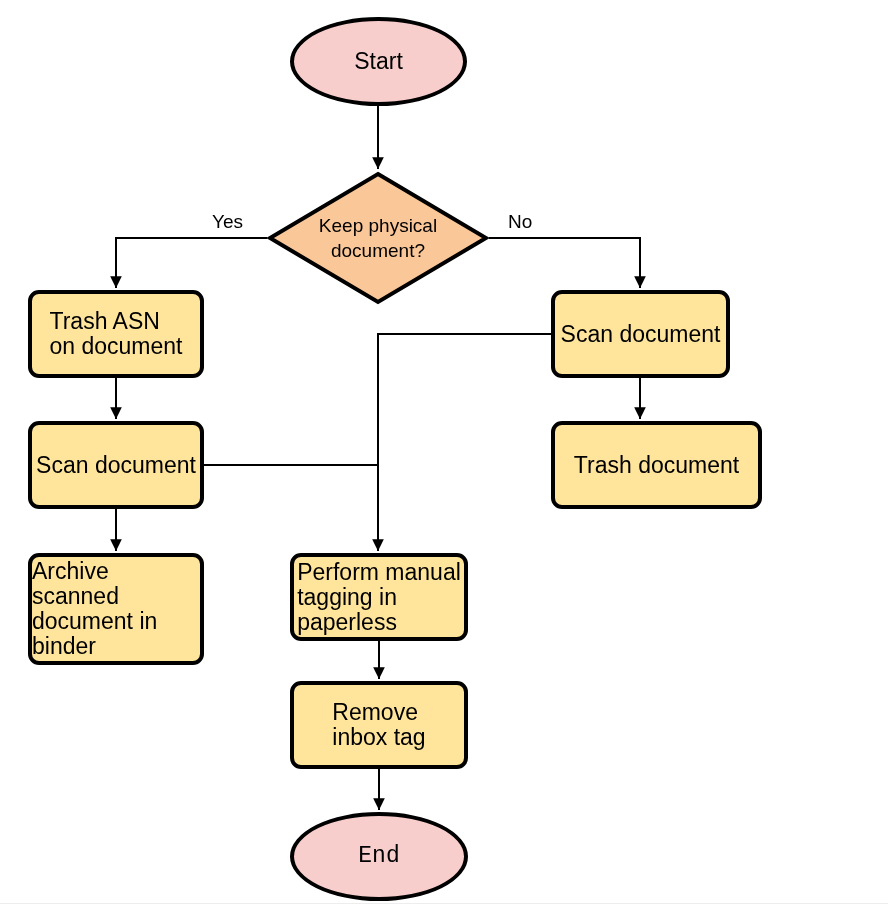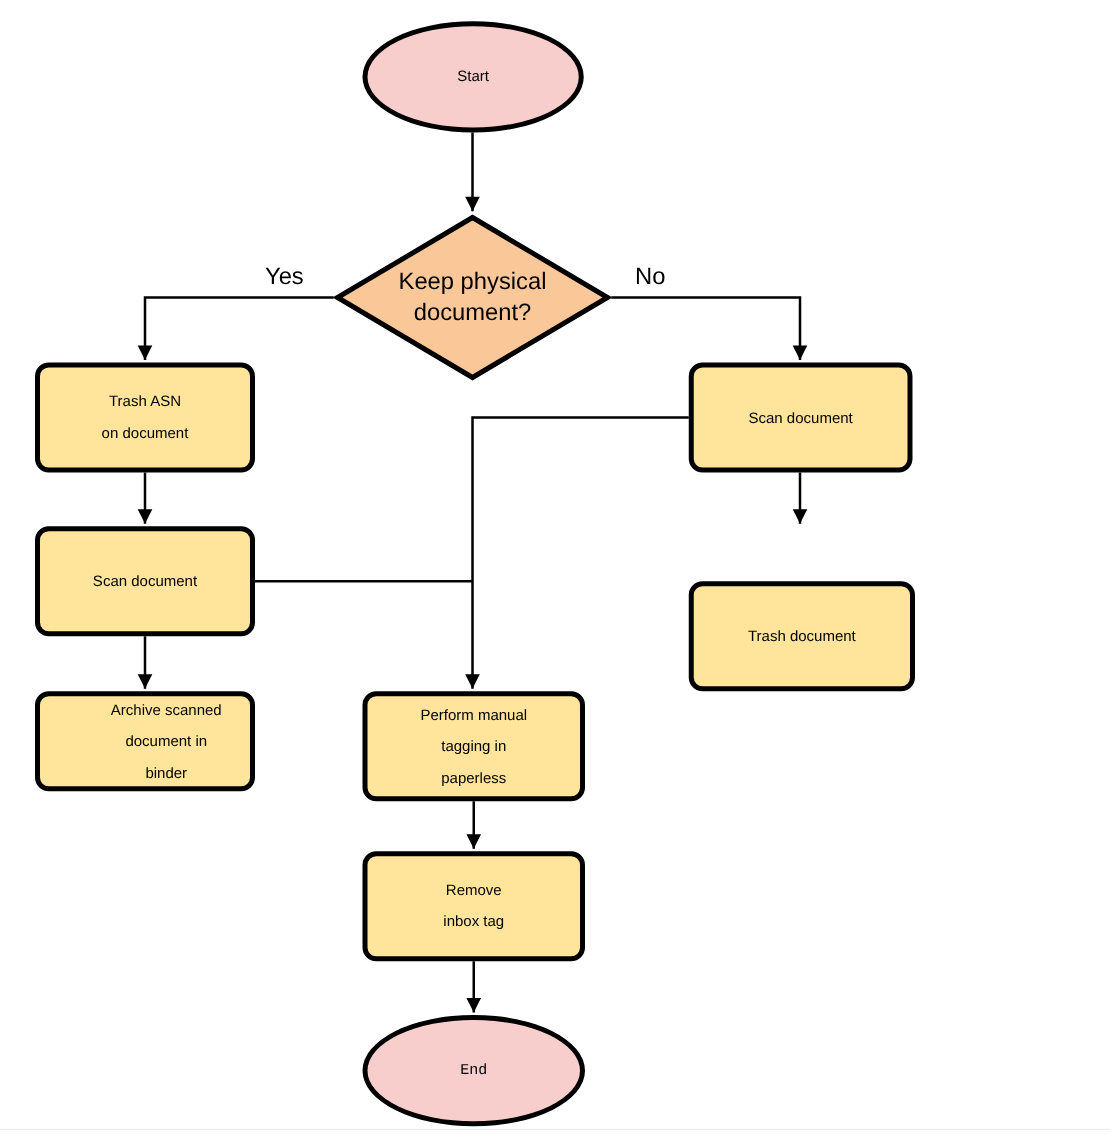--- a/index.html
+++ b/index.html
@@ -21,22 +21,22 @@
     fill: none;
     stroke: #000;
     stroke-width: 2;
   }
   .node {
     position: absolute;
     box-sizing: border-box;
     display: flex;
     align-items: center;
     justify-content: center;
-    text-align: center;
-    font-size: 12px;
+    text-align: left;
+    font-size: 23px;
     line-height: 25px;
   }
   .process {
     border: 4px solid #000;
     border-radius: 11px;
   }
   .terminator {
     border: 4px solid #000;
     border-radius: 50%;
   }
@@ -76,23 +76,23 @@
     width: 888px;
     height: 1px;
     background: #ededed;
   }
 
   
   #node-start        { left: 290px; top:  17px; width: 177px; height: 89px; }
   #node-decision     { left: 267px; top: 171px; width: 222px; height: 134px; }
   #node-write-asn    { left:  28px; top: 290px; width: 176px; height: 88px; }
   #node-scan-keep    { left:  28px; top: 421px; width: 176px; height: 88px; }
-  #node-archive      { left:  28px; top: 553px; width: 176px; height: 80px; padding-left: 34px; }
+  #node-archive      { left:  28px; top: 553px; width: 176px; height: 112px; }
   #node-scan-discard { left: 551px; top: 290px; width: 179px; height: 88px; }
-  #node-trash        { left: 551px; top: 421px; width: 181px; height: 88px; margin-top: 44px; }
+  #node-trash        { left: 551px; top: 421px; width: 211px; height: 88px; }
   #node-tagging      { left: 290px; top: 553px; width: 178px; height: 88px; }
   #node-remove-inbox { left: 290px; top: 681px; width: 178px; height: 88px; }
   #node-end          { left: 290px; top: 812px; width: 178px; height: 89px; font-family: Liberation Mono, monospace; }
 
   #label-yes { left: 212px; top: 212px; }
   #label-no  { left: 508px; top: 212px; }
 </style>
 </head>
 <body>
 

